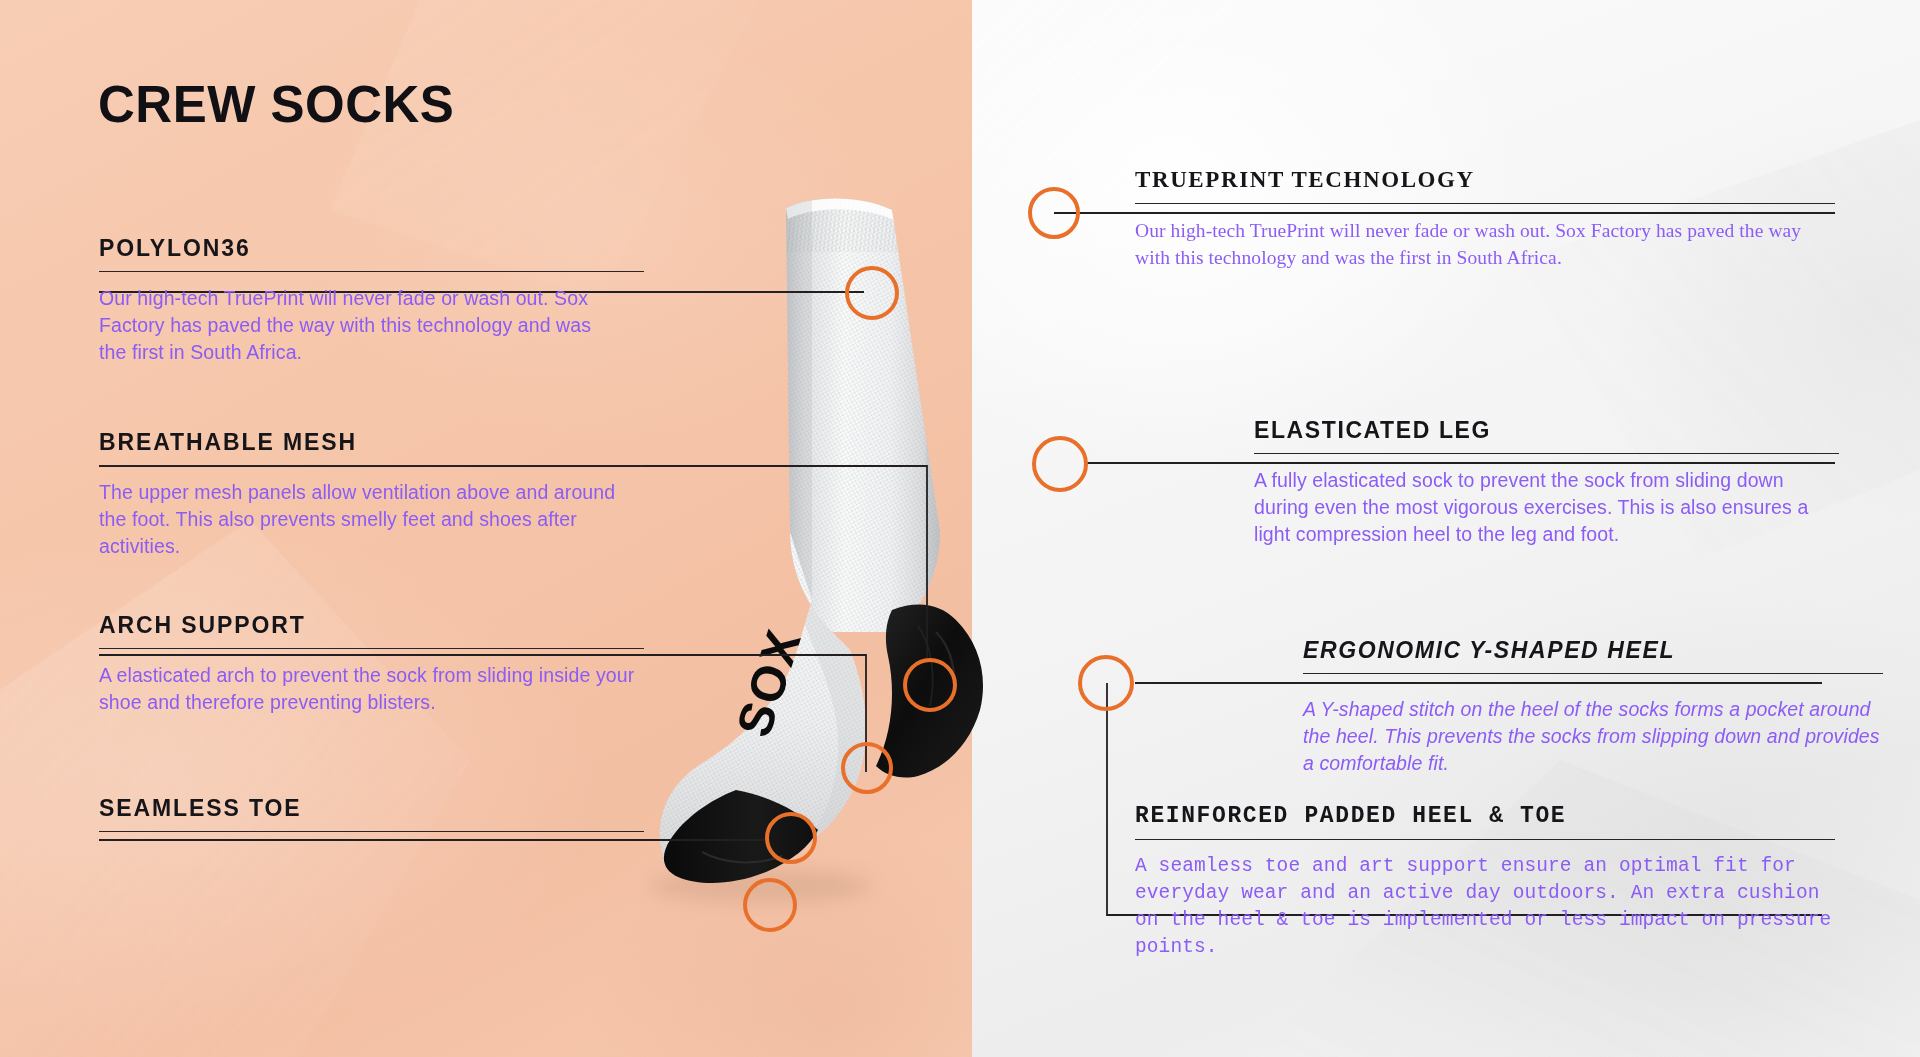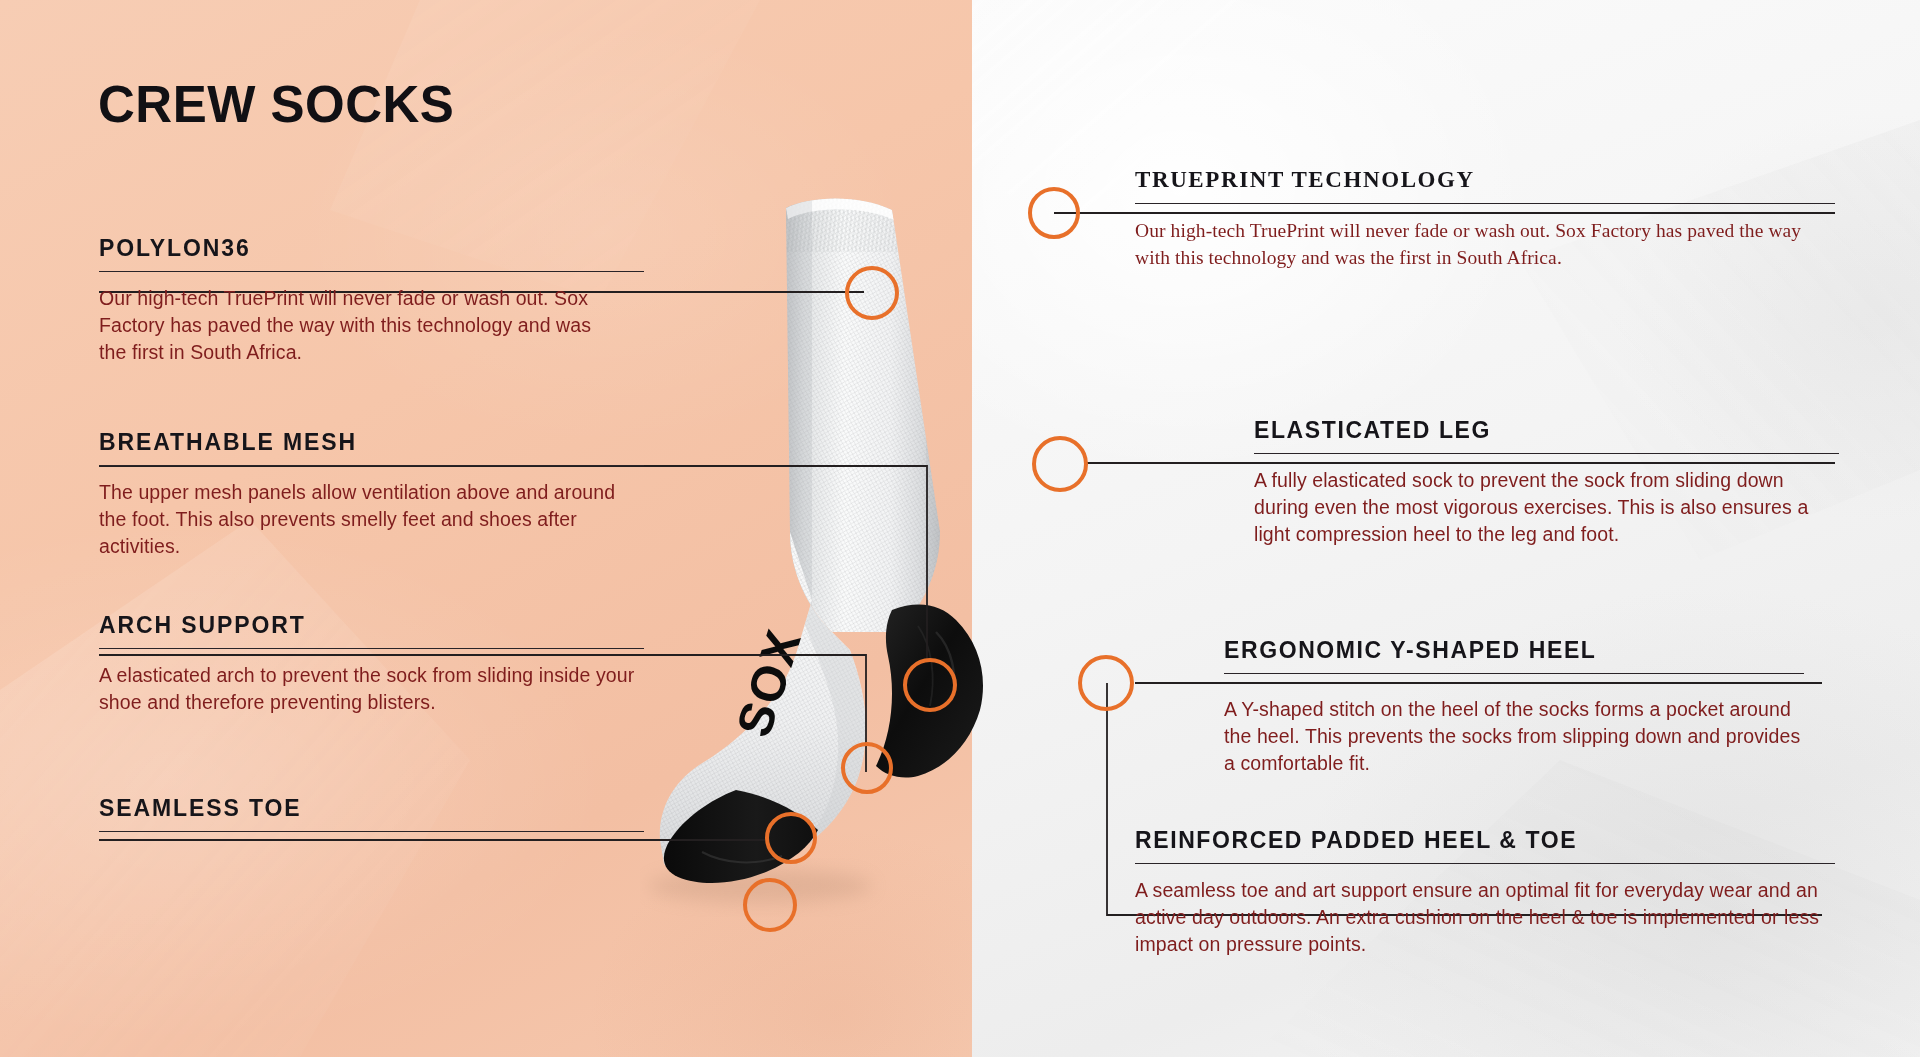--- a/index.html
+++ b/index.html
@@ -71,21 +71,21 @@
     white-space: nowrap;
   }
   .feature .f-rule {
     height: 0;
     border-top: 1.6px solid #2a2428;
     margin-bottom: 13px;
   }
   .feature .f-body {
     font-size: 19.5px;
     line-height: 27px;
-    color: #7f1d1d;
+    color: #8b5cf6;
     letter-spacing: 0.1px;
   }
 
   
   .col-left .f-head { letter-spacing: 1.9px; }
 
   
   #connectors {
     position: absolute;
     left: 0; top: 0;
@@ -290,25 +290,25 @@
     <div class="f-rule"></div>
     <div class="f-body" style="width:690px;">Our high-tech TruePrint will never fade or wash out. Sox Factory has paved the way with this technology and was the first in South Africa.</div>
   </div>
 
   <div class="feature col-right" style="left:1254px;top:418px;width:585px;">
     <div class="f-head">ELASTICATED LEG</div>
     <div class="f-rule"></div>
     <div class="f-body" style="width:585px;">A fully elasticated sock to prevent the sock from sliding down during even the most vigorous exercises. This is also ensures a light compression  heel to the leg and foot.</div>
   </div>
 
-  <div class="feature col-right" style="left:1224px;top:638px;width:580px;">
+  <div class="feature col-right" style="left:1303px;top:638px;width:580px;font-style:italic;">
     <div class="f-head">ERGONOMIC Y-SHAPED HEEL</div>
     <div class="f-rule"></div>
     <div class="f-body" style="width:580px;margin-top:22px;">A Y-shaped stitch on the heel of the socks forms a pocket around the heel. This prevents the socks from slipping down and provides a comfortable fit.</div>
   </div>
 
-  <div class="feature col-right" style="left:1135px;top:828px;width:700px;">
+  <div class="feature col-right" style="left:1135px;top:804px;width:700px;font-family:Liberation Mono, monospace;">
     <div class="f-head">REINFORCED PADDED HEEL &amp; TOE</div>
     <div class="f-rule"></div>
     <div class="f-body" style="width:700px;">A seamless toe and art support ensure an optimal fit for everyday wear and an active day outdoors. An extra cushion on the heel &amp; toe is implemented or less impact on pressure points.</div>
   </div>
 
 </div>
 
 </body></html>

